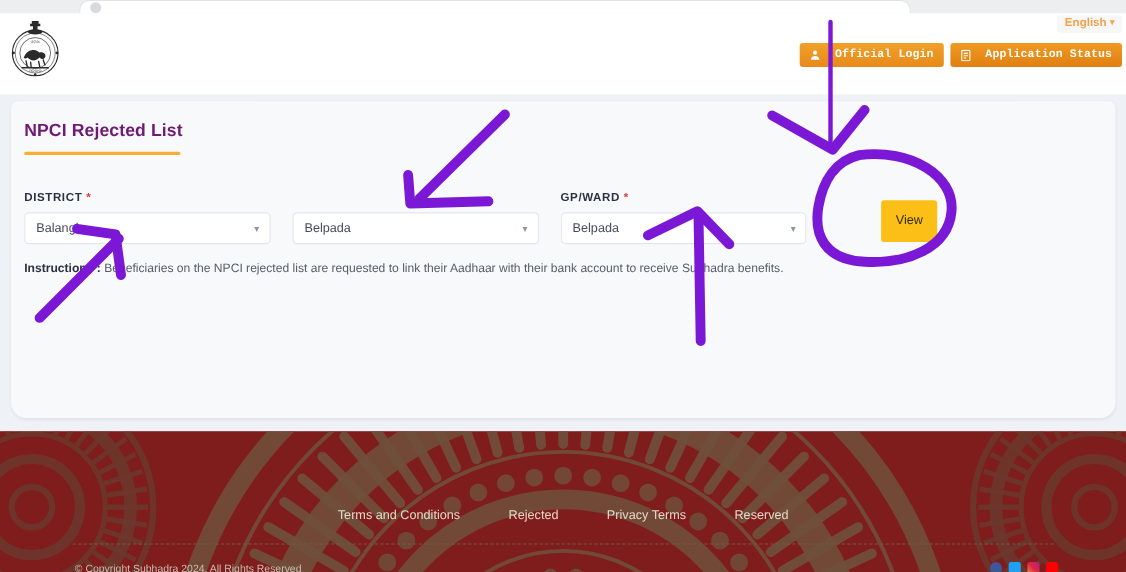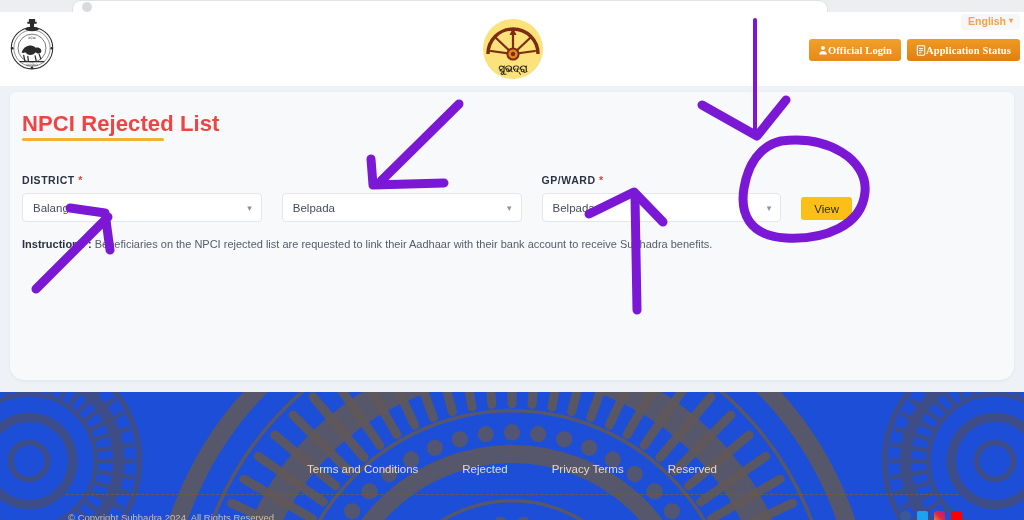--- a/index.html
+++ b/index.html
@@ -86,29 +86,29 @@
 
   .header-actions {
     position: absolute;
     right: 4px; top: 27px;
     display: flex;
     gap: 6px;
   }
   .hdr-btn {
     display: flex;
     align-items: center;
-    gap: 0;
+    gap: 13px;
     height: 22px;
     padding: 0 9px;
     border: none;
     border-radius: 3px;
     color: #ffffff;
     font-size: 10.5px;
     font-weight: 700;
-    font-family: Liberation Serif, serif;
+    font-family: Liberation Mono, monospace;
     cursor: pointer;
     white-space: nowrap;
     letter-spacing: .1px;
   }
   .hdr-btn.official { background: linear-gradient(180deg,#f0a128 0%, #e8891b 100%); }
   .hdr-btn.appstat  { background: linear-gradient(180deg,#ef9a22 0%, #e07f12 100%); text-align: center; }
   .hdr-btn svg { display: block; }
 
   
   .content-wrap {
@@ -122,23 +122,23 @@
     left: 10px; top: 6px;
     width: 1004px; height: 288px;
     background: #f8f9fb;
     border-radius: 6px 6px 14px 14px;
     box-shadow: 0 1px 3px rgba(16,24,40,.06);
   }
 
   .card-title {
     position: absolute;
     left: 12px; top: 19px;
-    font-size: 22px;
+    font-size: 16px;
     font-weight: 700;
-    color: #ef4444;
+    color: #701a75;
     letter-spacing: .1px;
   }
   .title-underline {
     position: absolute;
     left: 12px; top: 46px;
     width: 142px; height: 2.5px;
     background: #f5b030;
     border-radius: 2px;
   }
 
@@ -180,46 +180,47 @@
   }
   .select-chev {
     position: absolute;
     right: 9px; top: 50%;
     transform: translateY(-50%);
     color: #8d93a1;
     font-size: 9px;
   }
 
   .view-btn {
-    height: 23px;
+    height: 38px;
     padding: 0 13px;
     background: #fbbf18;
     border: none;
     border-radius: 3px;
     font-size: 11.5px;
     color: #2e2a15;
     font-family: "Liberation Sans", sans-serif;
     cursor: pointer;
     margin-bottom: 2px;
+    margin-left: 48px;
   }
 
   .instructions {
     position: absolute;
     left: 12px; top: 146px;
     font-size: 11px;
     color: #555c6b;
   }
   .instructions b { color: #2b3243; font-weight: 700; }
 
   
   .site-footer {
     position: absolute;
     left: 0; top: 392px;
     width: 1024px; height: 128px;
-    background: #1d4ed8;
+    background: #7f1d1d;
     overflow: hidden;
   }
   .footer-mandala {
     position: absolute;
     left: 50%; top: -118px;
     transform: translateX(-50%);
     width: 720px; height: 720px;
     opacity: .85;
     pointer-events: none;
   }
@@ -317,40 +318,20 @@
 
         <path d="M30 70 c3-8 8-12 15-13 c5-1 9 1 12 4 c4-1 8 0 10 3 c2 3 1 7-2 8 c-3 1-6 0-8-2
                  c-2 3-6 5-10 5 c-4 0-8-2-10-5 c-3 2-6 2-7 0z" fill="#2b2b2b"></path>
         <path d="M34 76 l2 10 M42 78 l1 9 M56 77 l2 9 M64 74 l3 9" stroke="#2b2b2b" stroke-width="2.4" stroke-linecap="round"></path>
         <path d="M26 88 h48" stroke="#2b2b2b" stroke-width="2.5"></path>
         <text x="50" y="44" font-size="6.5" text-anchor="middle" fill="#2b2b2b" font-family="'Liberation Sans', sans-serif">ଓଡ଼ିଶା</text>
         <text x="50" y="96" font-size="7" text-anchor="middle" fill="#2b2b2b" font-family="'Liberation Sans', sans-serif">ସରକାର</text>
       </svg>
     </div>
 
-    <div class="brand-logo">
-      <svg viewBox="0 0 62 62" width="62" height="62" aria-hidden="true">
-        <circle cx="31" cy="31" r="30" fill="#fbe27a"></circle>
-
-        <path d="M6 36 A25 25 0 0 1 56 36" fill="none" stroke="#7d2b12" stroke-width="3.4"></path>
-
-        <g stroke="#7d2b12" stroke-width="2.2" stroke-linecap="round">
-          <line x1="31" y1="36" x2="9" y2="33"></line>
-          <line x1="31" y1="36" x2="14" y2="20"></line>
-          <line x1="31" y1="36" x2="31" y2="12"></line>
-          <line x1="31" y1="36" x2="48" y2="20"></line>
-          <line x1="31" y1="36" x2="53" y2="33"></line>
-        </g>
-
-        <path d="M31 10 l3.5 7 h-7 z" fill="#7d2b12"></path>
-        <circle cx="31" cy="36" r="5.6" fill="#e08a1e" stroke="#7d2b12" stroke-width="2"></circle>
-        <circle cx="31" cy="36" r="2.2" fill="#7d2b12"></circle>
-        <text x="31" y="54" font-size="10" text-anchor="middle" fill="#2b2118" font-family="'Liberation Sans', sans-serif" font-weight="bold">ସୁଭଦ୍ରା</text>
-      </svg>
-    </div>
 
     <div class="lang-select">
       <span>English</span>
       <span class="chev">▾</span>
     </div>
 
     <div class="header-actions">
       <button class="hdr-btn official">
         <span>
           <svg width="10" height="10" viewBox="0 0 16 16" fill="#ffffff">

